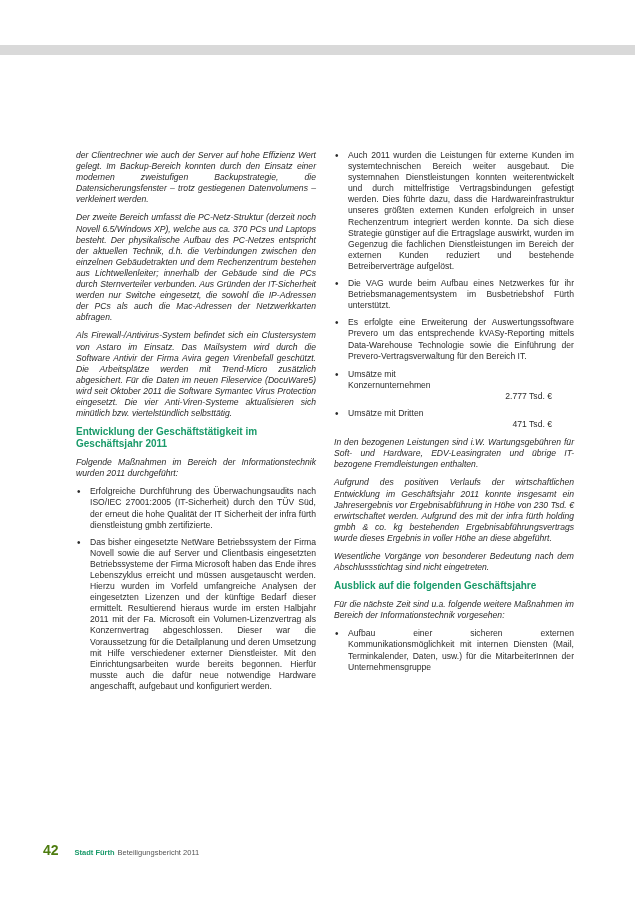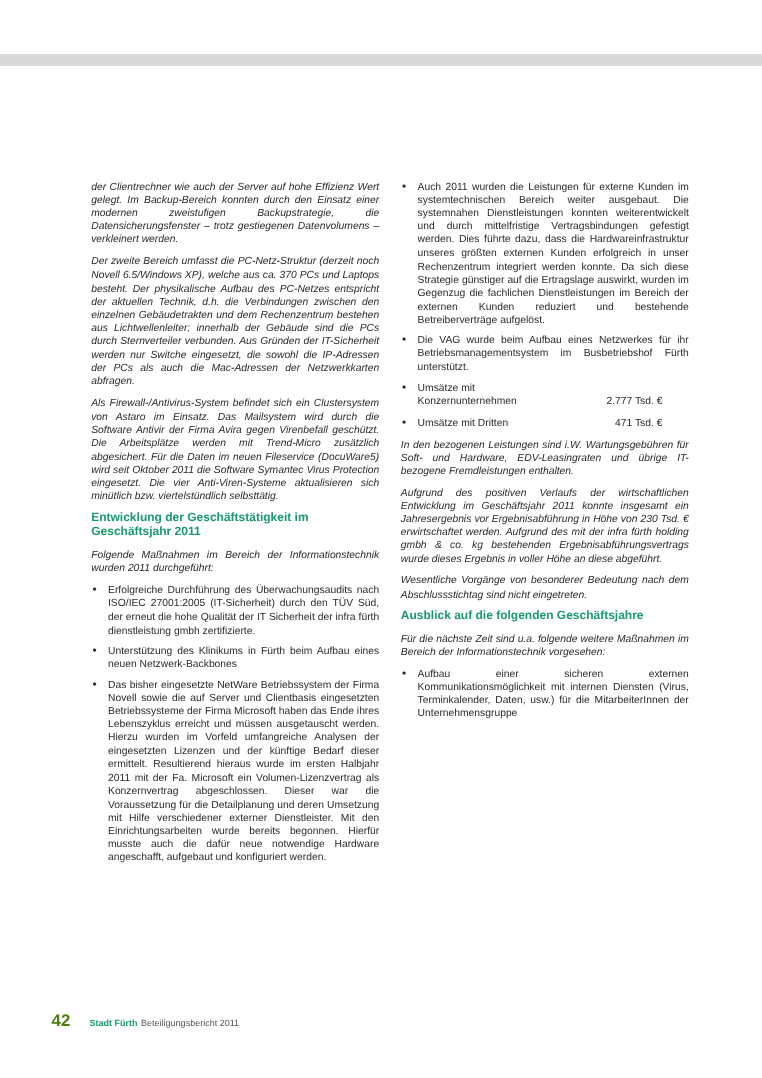--- a/index.html
+++ b/index.html
@@ -9,50 +9,50 @@
   }
   .top-band { position: absolute; left: 0; top: 45px; width: 635px; height: 10px; background: #d9d9d9; }
   .col { position: absolute; top: 150px; width: 240px; font-size: 8.6px; line-height: 11.1px; text-align: justify; }
   .col-left { left: 76px; }
   .col-right { left: 334px; }
   p { margin: 0 0 7px 0; font-style: italic; }
   h2 { color: #1a9a6a; font-size: 10px; line-height: 12px; font-weight: bold; margin: 4px 0 7px 0; text-align: left; }
   ul { list-style: none; margin: 0 0 7px 0; padding: 0; }
   li { position: relative; padding-left: 14px; margin-bottom: 6px; }
   li::before { content: "\2022"; position: absolute; left: 1px; top: 0; font-size: 10px; }
-  .rev-row { display: flex; justify-content: space-between; }
+  .rev-row { display: flex; justify-content: space-between; flex-direction: column; }
   .rev-label { width: 110px; text-align: left; }
   .rev-value { text-align: right; padding-right: 22px; white-space: nowrap; }
   .footer { position: absolute; left: 43px; top: 842px; display: flex; align-items: baseline; }
   .page-num { color: #4d7c0f; font-size: 14px; font-weight: bold; margin-right: 16px; }
   .footer-brand { color: #1a9a6a; font-size: 7.5px; font-weight: bold; margin-right: 3px; }
   .footer-title { color: #555; font-size: 7.5px; }
 </style>
 </head>
 <body>
 
 <div class="top-band"></div>
 
 <div class="col col-left">
   <p>der Clientrechner wie auch der Server auf hohe Effizienz Wert gelegt. Im Backup-Bereich konnten durch den Einsatz einer modernen zweistufigen Backupstrategie, die Datensicherungsfenster – trotz gestiegenen Datenvolumens – verkleinert werden.</p>
   <p>Der zweite Bereich umfasst die PC-Netz-Struktur (derzeit noch Novell 6.5/Windows XP), welche aus ca. 370 PCs und Laptops besteht. Der physikalische Aufbau des PC-Netzes entspricht der aktuellen Technik, d.h. die Verbindungen zwischen den einzelnen Gebäudetrakten und dem Rechenzentrum bestehen aus Lichtwellenleiter; innerhalb der Gebäude sind die PCs durch Sternverteiler verbunden. Aus Gründen der IT-Sicherheit werden nur Switche eingesetzt, die sowohl die IP-Adressen der PCs als auch die Mac-Adressen der Netzwerkkarten abfragen.</p>
   <p>Als Firewall-/Antivirus-System befindet sich ein Clustersystem von Astaro im Einsatz. Das Mailsystem wird durch die Software Antivir der Firma Avira gegen Virenbefall geschützt. Die Arbeitsplätze werden mit Trend-Micro zusätzlich abgesichert. Für die Daten im neuen Fileservice (DocuWare5) wird seit Oktober 2011 die Software Symantec Virus Protection eingesetzt. Die vier Anti-Viren-Systeme aktualisieren sich minütlich bzw. viertelstündlich selbsttätig.</p>
   <h2>Entwicklung der Geschäftstätigkeit im Geschäftsjahr 2011</h2>
   <p>Folgende Maßnahmen im Bereich der Informationstechnik wurden 2011 durchgeführt:</p>
   <ul>
     <li>Erfolgreiche Durchführung des Überwachungsaudits nach ISO/IEC 27001:2005 (IT-Sicherheit) durch den TÜV Süd, der erneut die hohe Qualität der IT Sicherheit der infra fürth dienstleistung gmbh zertifizierte.</li>
-    <li>Unterstützung des Klinikums in Fürth beim Aufbau eines neuen Netzwerk-Backbones</li>
     <li>Das bisher eingesetzte NetWare Betriebssystem der Firma Novell sowie die auf Server und Clientbasis eingesetzten Betriebssysteme der Firma Microsoft haben das Ende ihres Lebenszyklus erreicht und müssen ausgetauscht werden. Hierzu wurden im Vorfeld umfangreiche Analysen der eingesetzten Lizenzen und der künftige Bedarf dieser ermittelt. Resultierend hieraus wurde im ersten Halbjahr 2011 mit der Fa. Microsoft ein Volumen-Lizenzvertrag als Konzernvertrag abgeschlossen. Dieser war die Voraussetzung für die Detailplanung und deren Umsetzung mit Hilfe verschiedener externer Dienstleister. Mit den Einrichtungsarbeiten wurde bereits begonnen. Hierfür musste auch die dafür neue notwendige Hardware angeschafft, aufgebaut und konfiguriert werden.</li>
   </ul>
 </div>
 
 <div class="col col-right">
   <ul>
     <li>Auch 2011 wurden die Leistungen für externe Kunden im systemtechnischen Bereich weiter ausgebaut. Die systemnahen Dienstleistungen konnten weiterentwickelt und durch mittelfristige Vertragsbindungen gefestigt werden. Dies führte dazu, dass die Hardwareinfrastruktur unseres größten externen Kunden erfolgreich in unser Rechenzentrum integriert werden konnte. Da sich diese Strategie günstiger auf die Ertragslage auswirkt, wurden im Gegenzug die fachlichen Dienstleistungen im Bereich der externen Kunden reduziert und bestehende Betreiberverträge aufgelöst.</li>
     <li>Die VAG wurde beim Aufbau eines Netzwerkes für ihr Betriebsmanagementsystem im Busbetriebshof Fürth unterstützt.</li>
+    <li>Es erfolgte eine Erweiterung der Auswertungssoftware Prevero um das entsprechende kVASy-Reporting mittels Data-Warehouse Technologie sowie die Einführung der Prevero-Vertragsverwaltung für den Bereich IT.</li>
   </ul>
   <ul>
     <li>
       <div class="rev-row">
         <span class="rev-label">Umsätze mit Konzernunternehmen</span>
         <span class="rev-value" style="align-self:flex-end;">2.777 Tsd. €</span>
       </div>
     </li>
     <li>
       <div class="rev-row">
@@ -60,21 +60,21 @@
         <span class="rev-value">471 Tsd. €</span>
       </div>
     </li>
   </ul>
   <p>In den bezogenen Leistungen sind i.W. Wartungsgebühren für Soft- und Hardware, EDV-Leasingraten und übrige IT-bezogene Fremdleistungen enthalten.</p>
   <p>Aufgrund des positiven Verlaufs der wirtschaftlichen Entwicklung im Geschäftsjahr 2011 konnte insgesamt ein Jahresergebnis vor Ergebnisabführung in Höhe von 230 Tsd. € erwirtschaftet werden. Aufgrund des mit der infra fürth holding gmbh &amp; co. kg bestehenden Ergebnisabführungsvertrags wurde dieses Ergebnis in voller Höhe an diese abgeführt.</p>
   <p>Wesentliche Vorgänge von besonderer Bedeutung nach dem Abschlussstichtag sind nicht eingetreten.</p>
   <h2>Ausblick auf die folgenden Geschäftsjahre</h2>
   <p>Für die nächste Zeit sind u.a. folgende weitere Maßnahmen im Bereich der Informationstechnik vorgesehen:</p>
   <ul>
-    <li>Aufbau einer sicheren externen Kommunikationsmöglichkeit mit internen Diensten (Virus, Terminkalender, Daten, usw.) für die MitarbeiterInnen der Unternehmensgruppe</li>
+    <li>Aufbau einer sicheren externen Kommunikationsmöglichkeit mit internen Diensten (Mail, Terminkalender, Daten, usw.) für die MitarbeiterInnen der Unternehmensgruppe</li>
   </ul>
 </div>
 
 <div class="footer">
   <span class="page-num">42</span>
   <span class="footer-brand">Stadt Fürth</span>
   <span class="footer-title">Beteiligungsbericht 2011</span>
 </div>
 
 </body></html>

